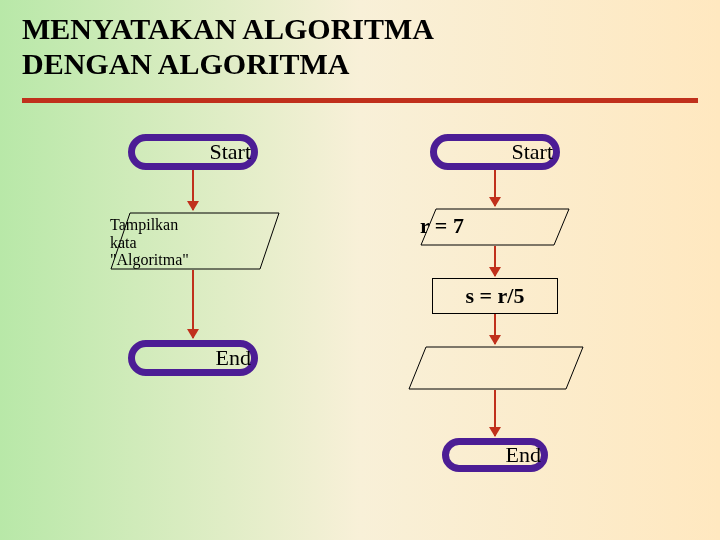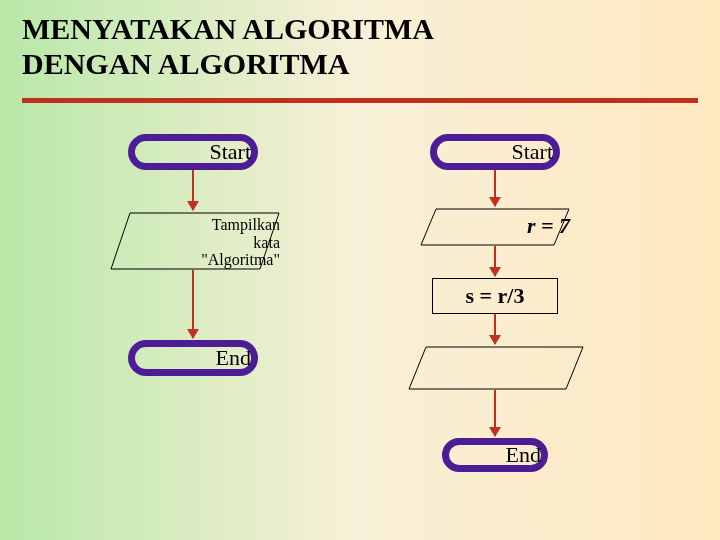--- a/index.html
+++ b/index.html
@@ -55,21 +55,21 @@
   .io {
     position: absolute;
   }
   .io svg {
     position: absolute;
     top: 0;
     left: 0;
   }
   .io-text {
     position: absolute;
-    text-align: right;
+    text-align: left;
     font-size: 16px;
     line-height: 1.1;
     width: 100%;
   }
   .arrow {
     position: absolute;
     width: 2px;
     background: #c0301c;
   }
   .arrow::after {
@@ -115,26 +115,26 @@
 
 <div class="shape terminator" style="left:430px; top:134px; width:130px; height:36px;">
   <span>Start</span>
 </div>
 <div class="arrow" style="left:494px; top:170px; height:36px;"></div>
 
 <div class="io" style="left:420px; top:208px; width:150px; height:38px;">
   <svg width="150" height="38">
     <polygon points="16,1 149,1 134,37 1,37" fill="none" stroke="#000" stroke-width="1"></polygon>
   </svg>
-  <div class="io-text" style="top:6px; left:0; font-size:22px; font-weight:bold;font-style:italic;">r = 7</div>
+  <div class="io-text" style="top:6px; left:0; font-size:22px; font-weight:bold;">r = 7</div>
 </div>
 <div class="arrow" style="left:494px; top:246px; height:30px;"></div>
 
 <div class="shape process" style="left:432px; top:278px; width:126px; height:36px;">
-  <span>s = r/3</span>
+  <span>s = r/5</span>
 </div>
 <div class="arrow" style="left:494px; top:314px; height:30px;"></div>
 
 <div class="io" style="left:408px; top:346px; width:176px; height:44px;">
   <svg width="176" height="44">
     <polygon points="18,1 175,1 158,43 1,43" fill="none" stroke="#000" stroke-width="1"></polygon>
   </svg>
 </div>
 <div class="arrow" style="left:494px; top:390px; height:46px;"></div>
 

